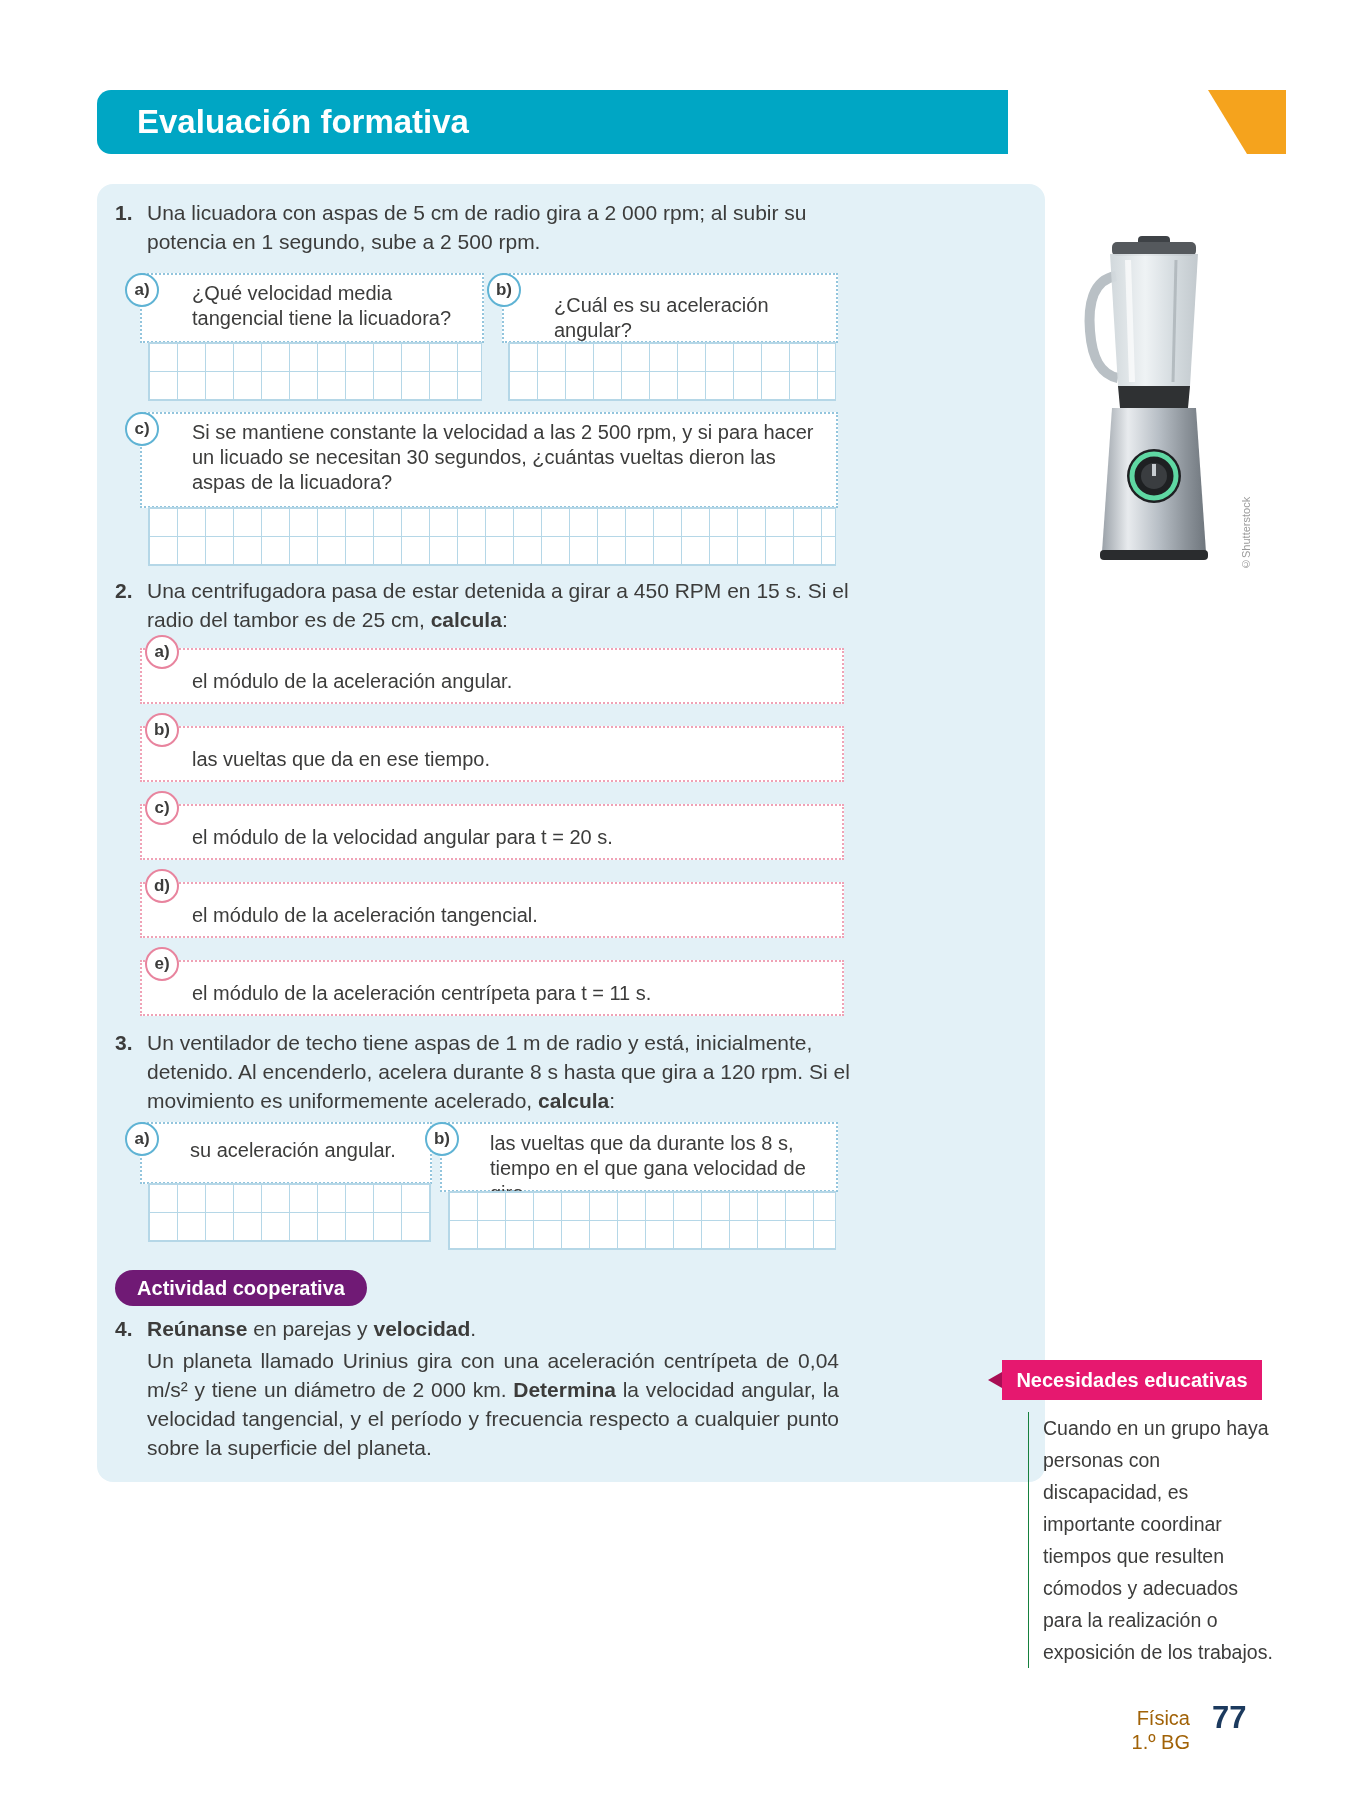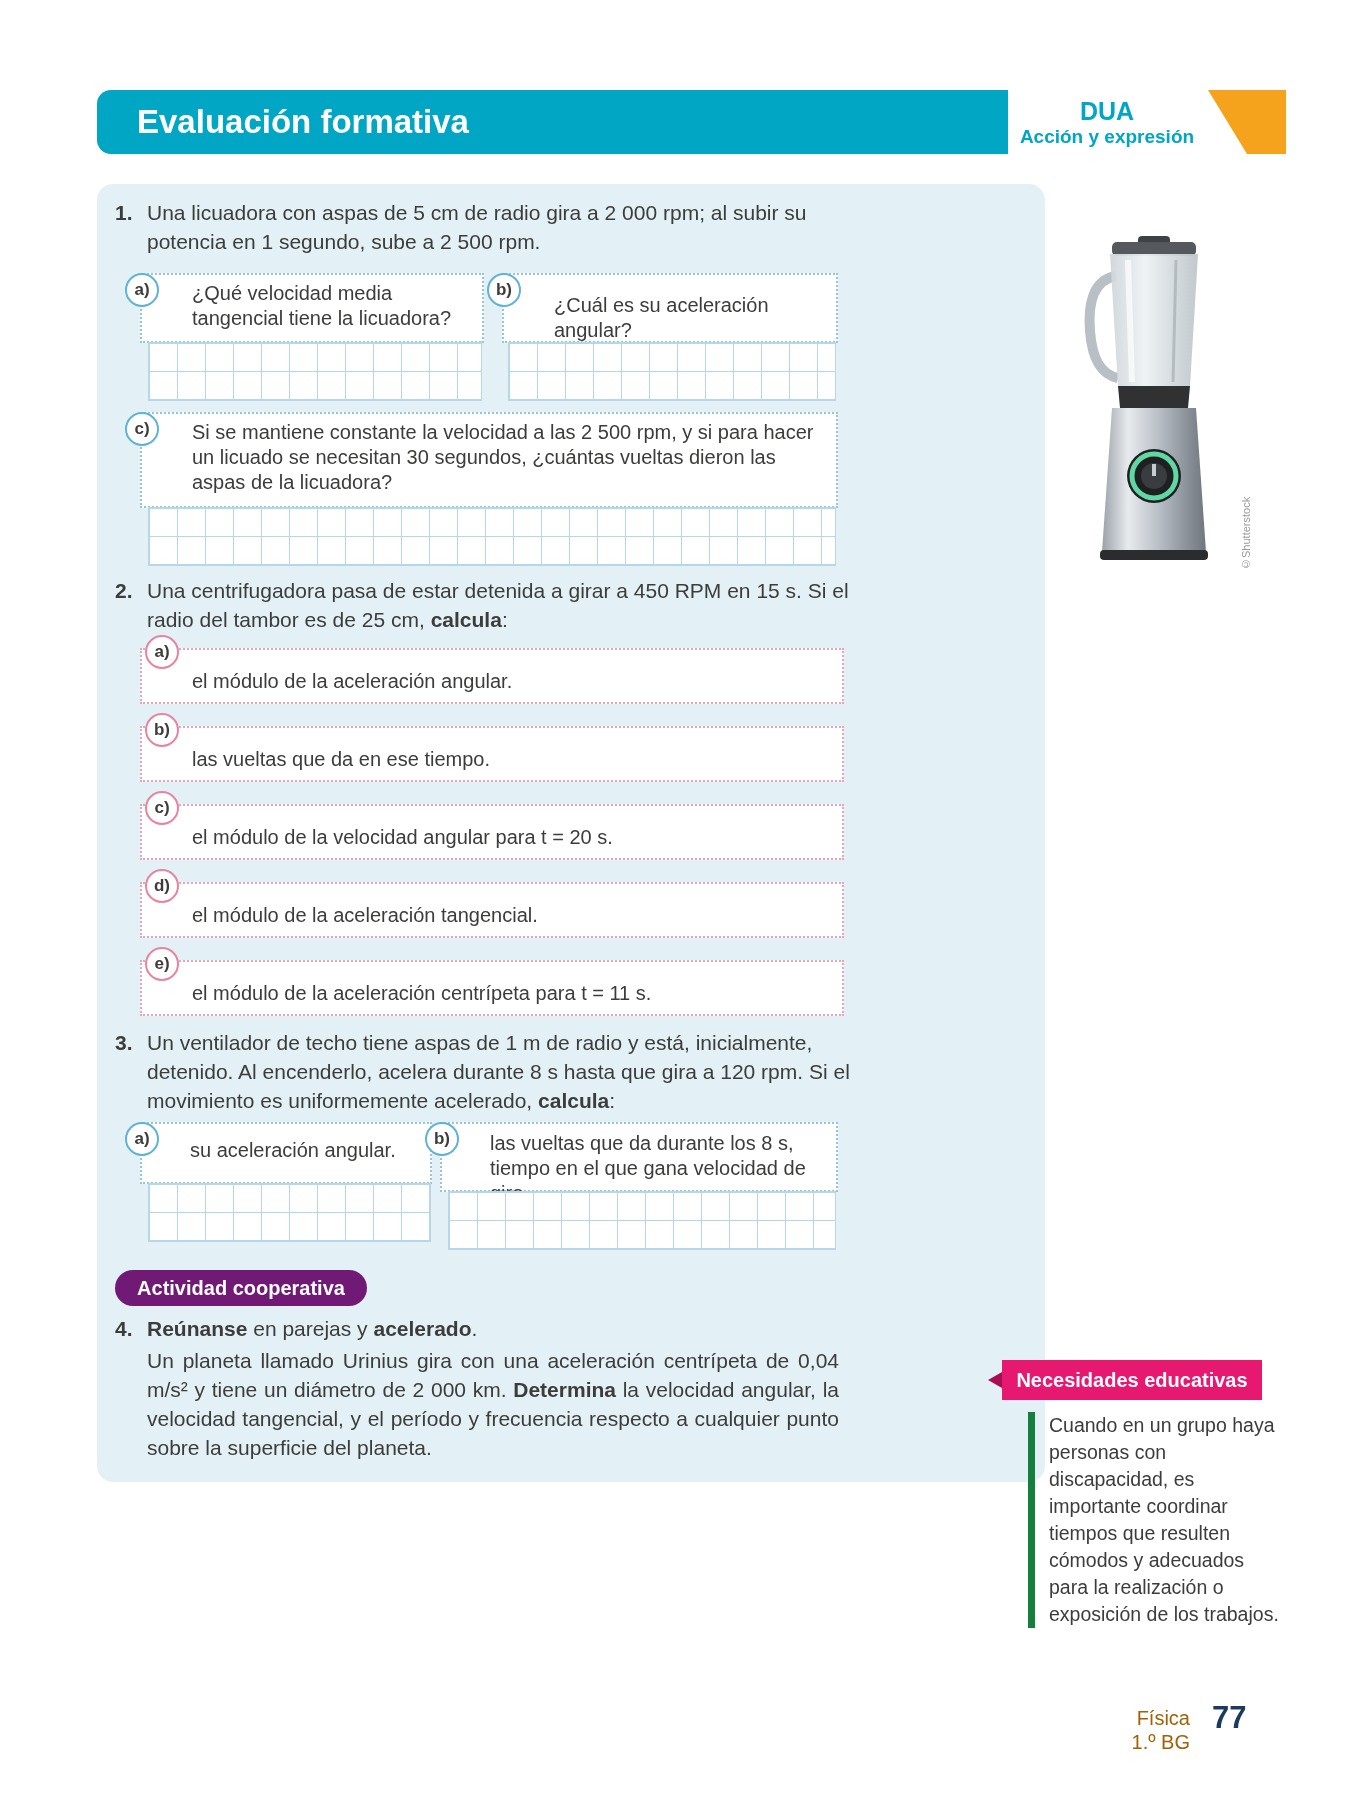--- a/index.html
+++ b/index.html
@@ -65,45 +65,41 @@
     position:absolute; left:1002px; top:1360px; width:260px; height:40px;
     background:#e6186f; color:#ffffff; font-weight:bold; font-size:20px;
     display:flex; align-items:center; justify-content:center;
   }
   .note-tail {
     position:absolute; left:988px; top:1372px; width:0; height:0;
     border-right:14px solid #a80e54; border-top:8px solid transparent; border-bottom:8px solid transparent;
   }
   .note-body {
     position:absolute; left:1028px; top:1412px; width:236px;
-    border-left:7px solid #15803d; padding-left:14px;
-    font-size:19.5px; line-height:27px; color:#3c3c3b;
+    border-left:1px solid #15803d; padding-left:14px;
+    font-size:19.5px; line-height:32px; color:#3c3c3b;
   }
   
   .footer-course {
     position:absolute; left:1060px; top:1706px; width:130px;
     text-align:right; font-size:20px; line-height:24px; color:#a16207;
   }
   .page-num {
     position:absolute; left:1212px; top:1700px;
     font-size:31px; font-weight:bold; color:#1c3a5e;
   }
 </style>
 </head>
 <body>
 
 <div class="page">
 
   <div class="header-bar">
     <span class="header-title">Evaluación formativa</span>
   </div>
-  <div class="dua-block">
-    <span class="dua-line1">DUA</span>
-    <span class="dua-line2">Acción y expresión</span>
-  </div>
   <div class="orange-ribbon"></div>
 
   <div class="worksheet-panel">
 
     <span class="num" style="left:18px; top:14px;">1.</span>
     <p class="itext" style="left:50px; top:14px; width:735px; margin:0;">Una licuadora con aspas de 5 cm de radio gira a 2 000 rpm; al subir su potencia en 1 segundo, sube a 2 500 rpm.</p>
 
     <div class="qbox" style="left:43px; top:89px; width:340px; height:66px;">
       <span class="qcircle" style="left:-17px; top:-2px;">a)</span>
       <span class="qtext" style="padding:6px 8px 0 50px;">¿Qué velocidad media tangencial tiene la licuadora?</span>
@@ -156,21 +152,21 @@
       <span class="qcircle" style="left:-17px; top:-2px;">b)</span>
       <span class="qtext" style="padding:7px 8px 0 48px;">las vueltas que da durante los 8 s, tiempo en el que gana velocidad de giro.</span>
     </div>
     <div class="grid" style="left:51px; top:999px; width:281px; height:57px;"></div>
     <div class="grid" style="left:351px; top:1007px; width:386px; height:57px;"></div>
 
     <div class="pill">
       <span>Actividad cooperativa</span>
     </div>
     <span class="num" style="left:18px; top:1130px;">4.</span>
-    <p class="itext" style="left:50px; top:1130px; width:720px; margin:0;"><b>Reúnanse</b><span> en parejas y </span><b>acelerado</b><span>.</span></p>
+    <p class="itext" style="left:50px; top:1130px; width:720px; margin:0;"><b>Reúnanse</b><span> en parejas y </span><b>velocidad</b><span>.</span></p>
     <p class="para" style="left:50px; top:1162px; width:692px; margin:0;"><span>Un planeta llamado Urinius gira con una aceleración centrípeta de 0,04 m/s² y tiene un diámetro de 2 000 km. </span><b>Determina</b><span> la velocidad angular, la velocidad tangencial, y el período y frecuencia respecto a cualquier punto sobre la superficie del planeta.</span></p>
 
   </div>
 
   <div class="blender">
     <svg viewBox="0 0 152 330" width="152" height="330" aria-hidden="true">
       <defs>
         <linearGradient id="steel" x1="0" y1="0" x2="1" y2="0">
           <stop offset="0" stop-color="#9aa1a8"></stop>
           <stop offset="0.25" stop-color="#e8ebee"></stop>

